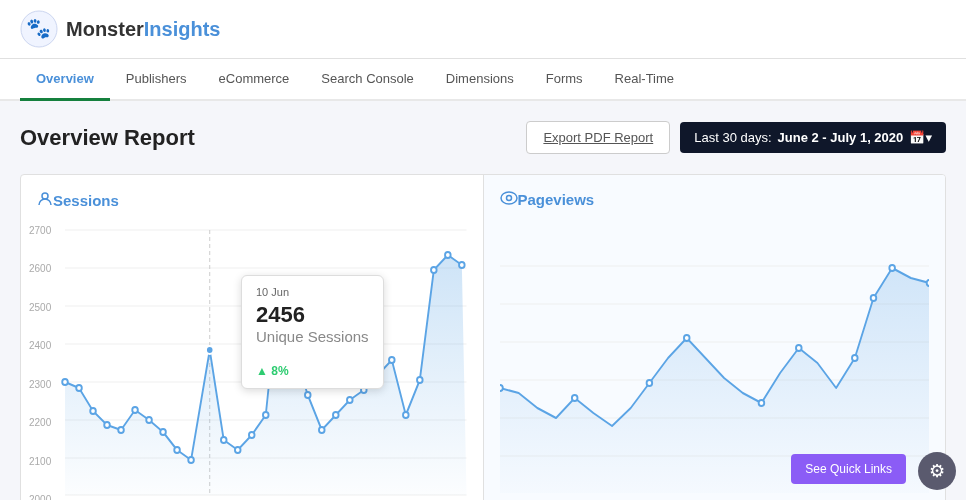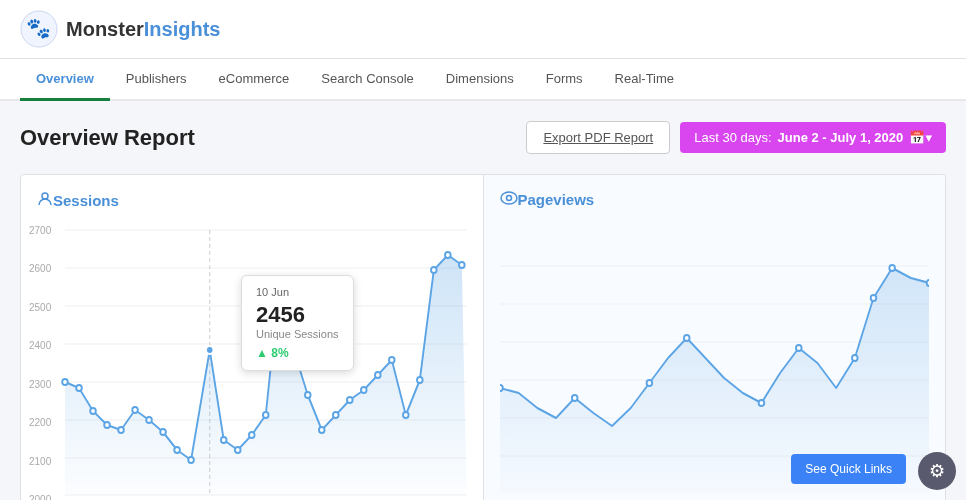--- a/index.html
+++ b/index.html
@@ -78,21 +78,21 @@
       background: #fff;
       border: 1px solid #ccc;
       padding: 8px 16px;
       border-radius: 4px;
       font-size: 13px;
       cursor: pointer;
       color: #555;
       text-decoration: underline;
     }
     .btn-date {
-      background: #d946ef;
+      background: #0f172a;
       color: #fff;
       border: none;
       padding: 8px 14px;
       border-radius: 4px;
       font-size: 13px;
       cursor: pointer;
       display: flex;
       align-items: center;
       gap: 6px;
     }
@@ -149,22 +149,22 @@
       margin-bottom: 4px;
       font-size: 11px;
     }
     .tooltip-value {
       font-size: 22px;
       font-weight: 700;
       color: #222;
     }
     .tooltip-label {
       color: #888;
-      font-size: 11px;
-      margin-bottom: 6px;
+      font-size: 15px;
+      margin-bottom: 19px;
     }
     .tooltip-change {
       color: #2ecc71;
       font-size: 12px;
       font-weight: 600;
     }
 
     
     .y-labels {
       position: absolute;
@@ -176,21 +176,21 @@
       height: 280px;
       font-size: 10px;
       color: #aaa;
     }
 
     
     .quick-links-btn {
       position: fixed;
       bottom: 16px;
       right: 60px;
-      background: #3b82f6;
+      background: #8b5cf6;
       color: #fff;
       border: none;
       padding: 8px 14px;
       border-radius: 4px;
       font-size: 12px;
       cursor: pointer;
     }
     .settings-btn {
       position: fixed;
       bottom: 10px;

